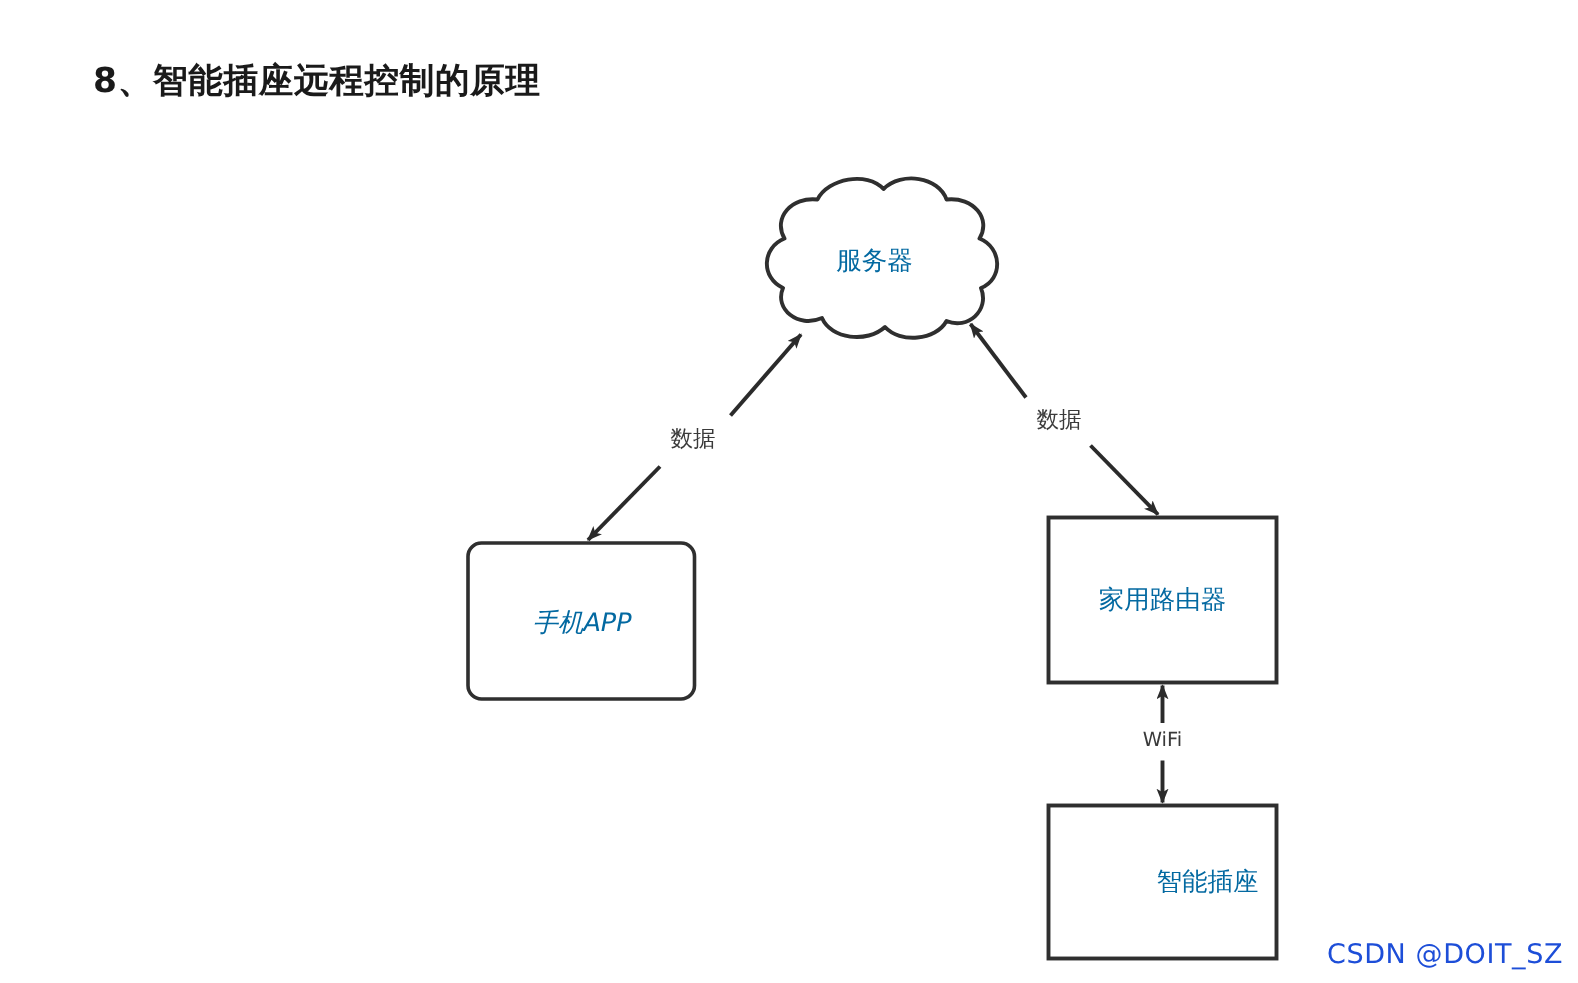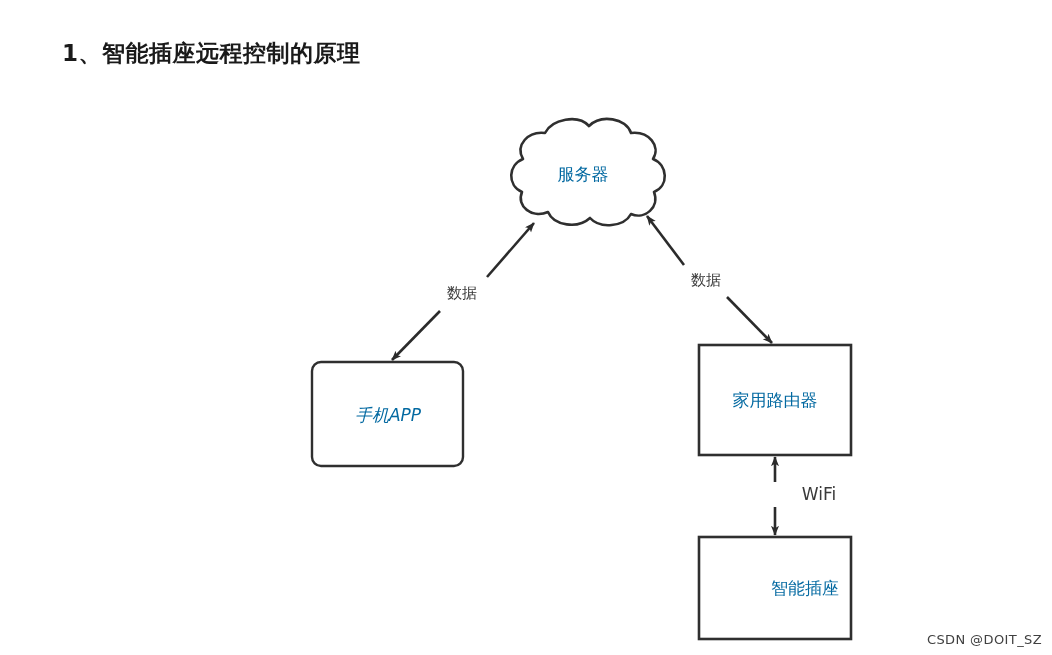--- a/index.html
+++ b/index.html
@@ -49,39 +49,38 @@
     position: absolute;
     font-size: 15px;
     color: #3a3a3a;
     white-space: nowrap;
     background: #ffffff;
     padding: 1px 4px;
     transform: translate(-50%, -50%);
   }
 
   #label-wifi {
-    font-size: 17px;
+    font-size: 13px;
     color: #3a3a3a;
-    margin-left: 44px;
   }
 
   #watermark {
     position: absolute;
     right: 10px;
     bottom: 8px;
-    font-size: 13px;
-    color: #404040;
+    font-size: 18px;
+    color: #1d4ed8;
     letter-spacing: 0.4px;
     white-space: nowrap;
   }
 </style>
 </head>
 <body>
 
-<div id="page-title">1、智能插座远程控制的原理</div>
+<div id="page-title">8、智能插座远程控制的原理</div>
 
 <svg id="diagram-canvas" viewBox="0 0 1052 655" xmlns="http://www.w3.org/2000/svg">
 
   <defs>
     <marker id="arrow-head" markerWidth="11" markerHeight="11" refX="9.2" refY="4" orient="auto" markerUnits="userSpaceOnUse">
       <path d="M0,0 L10,4 L0,8 L2.4,4 Z" fill="#2b2b2b"></path>
     </marker>
   </defs>
 
   

